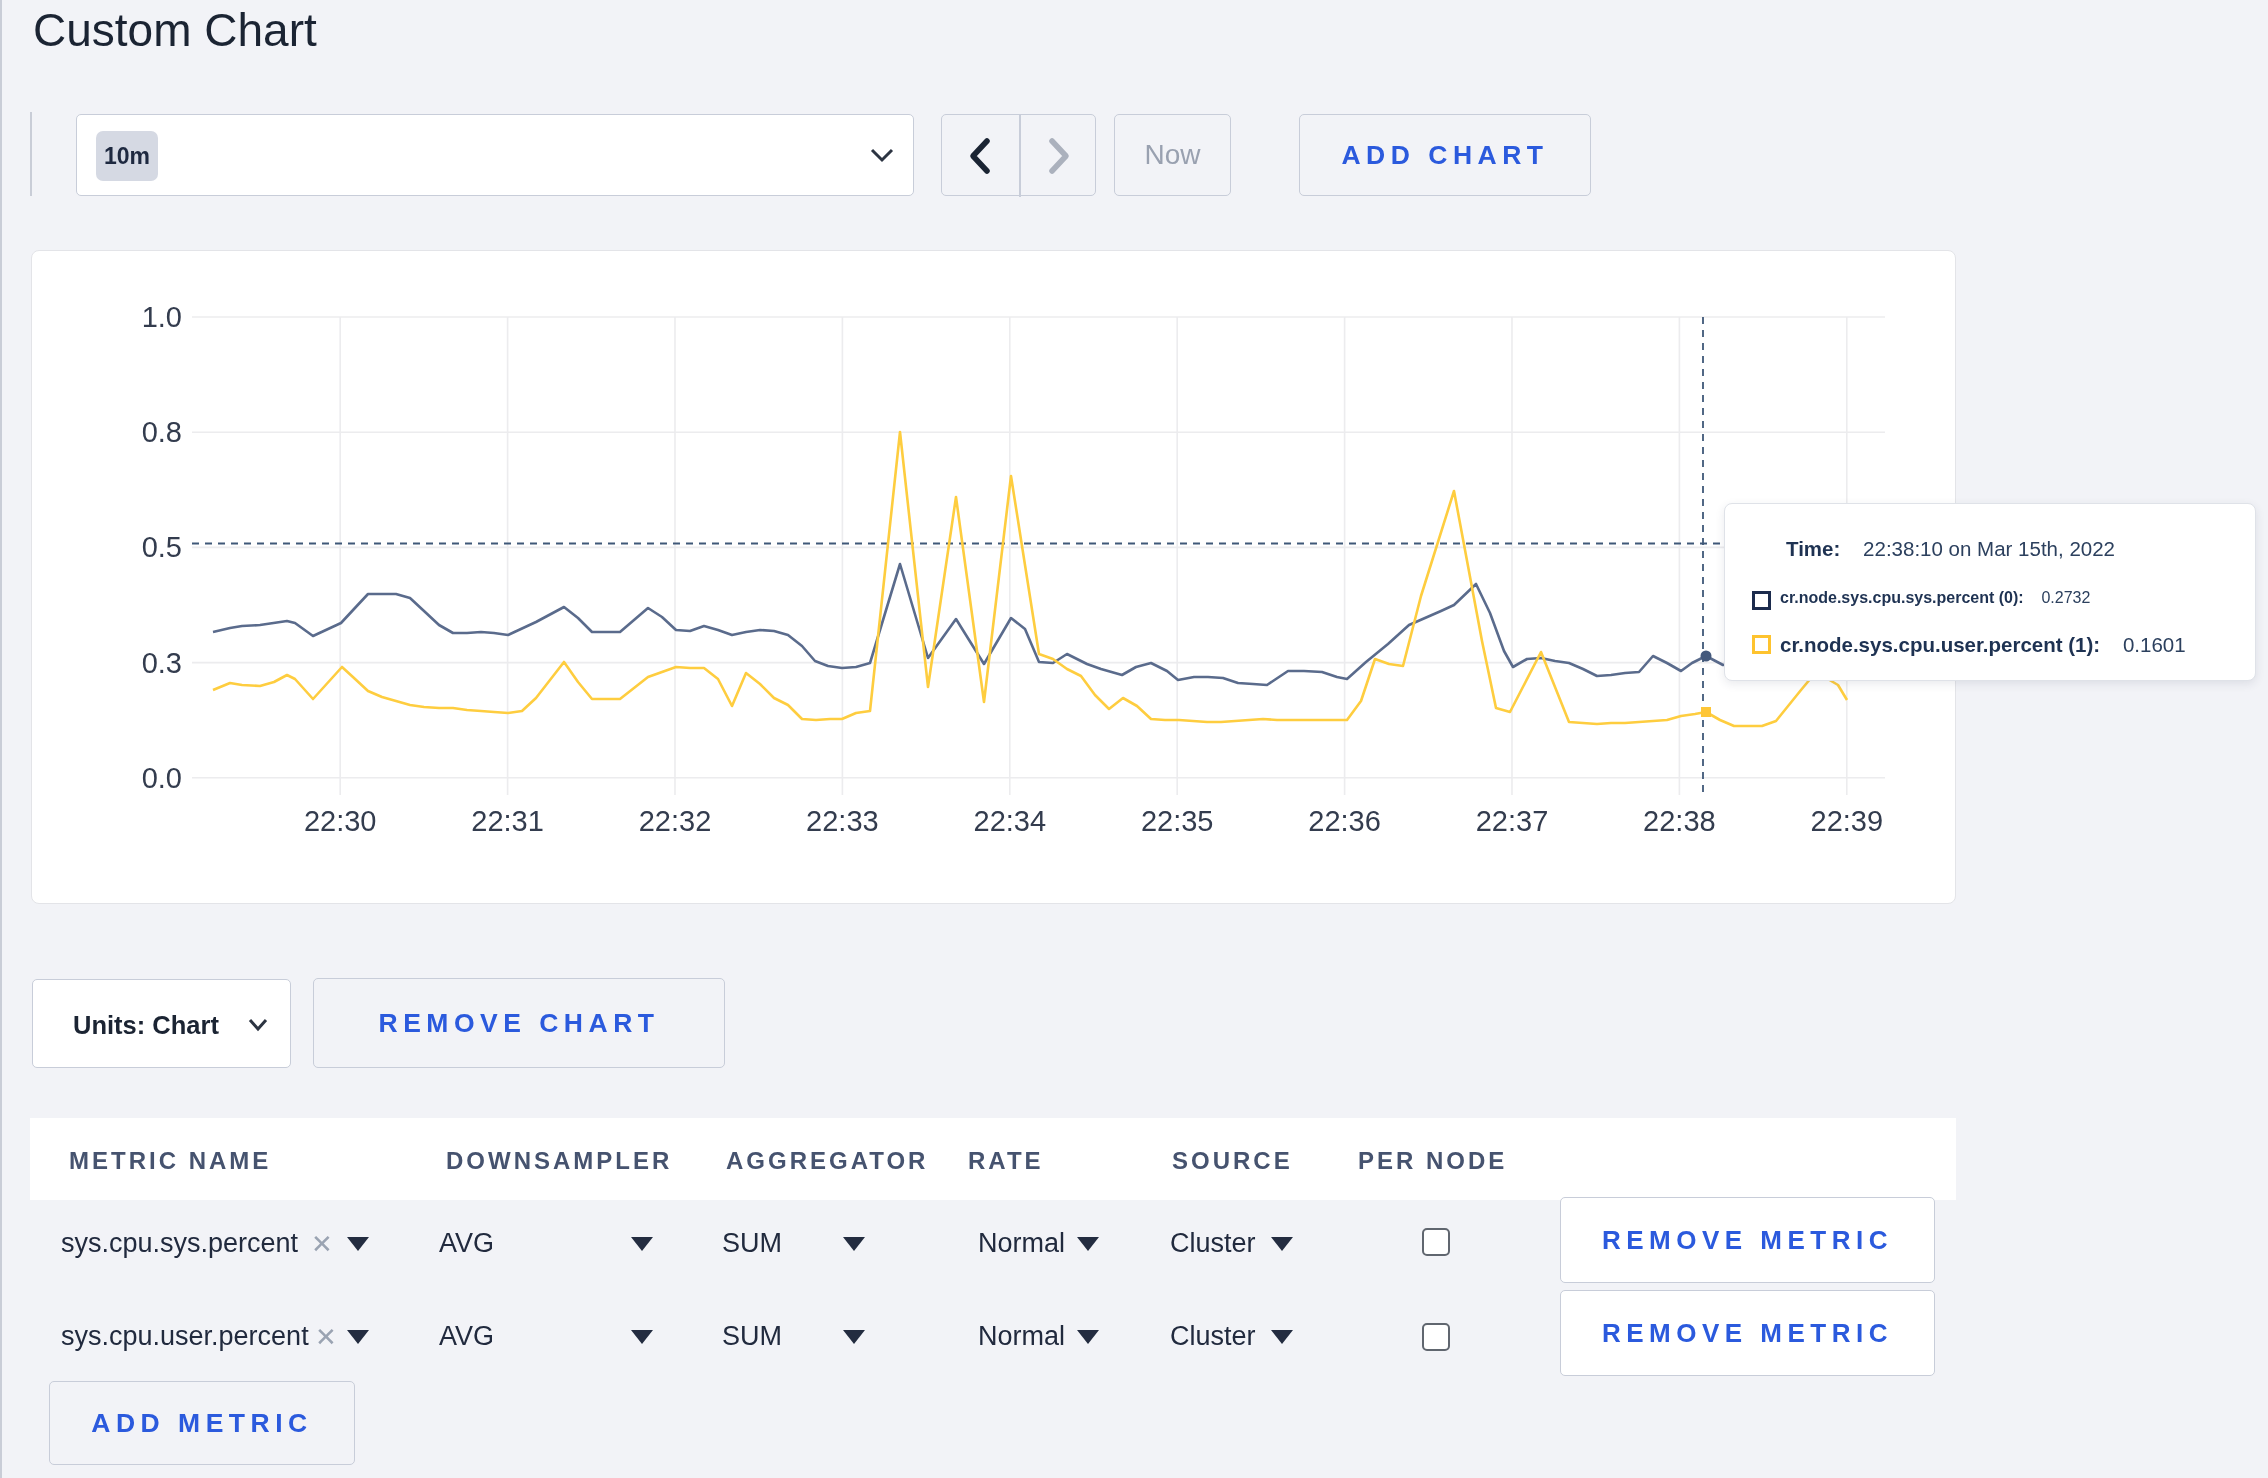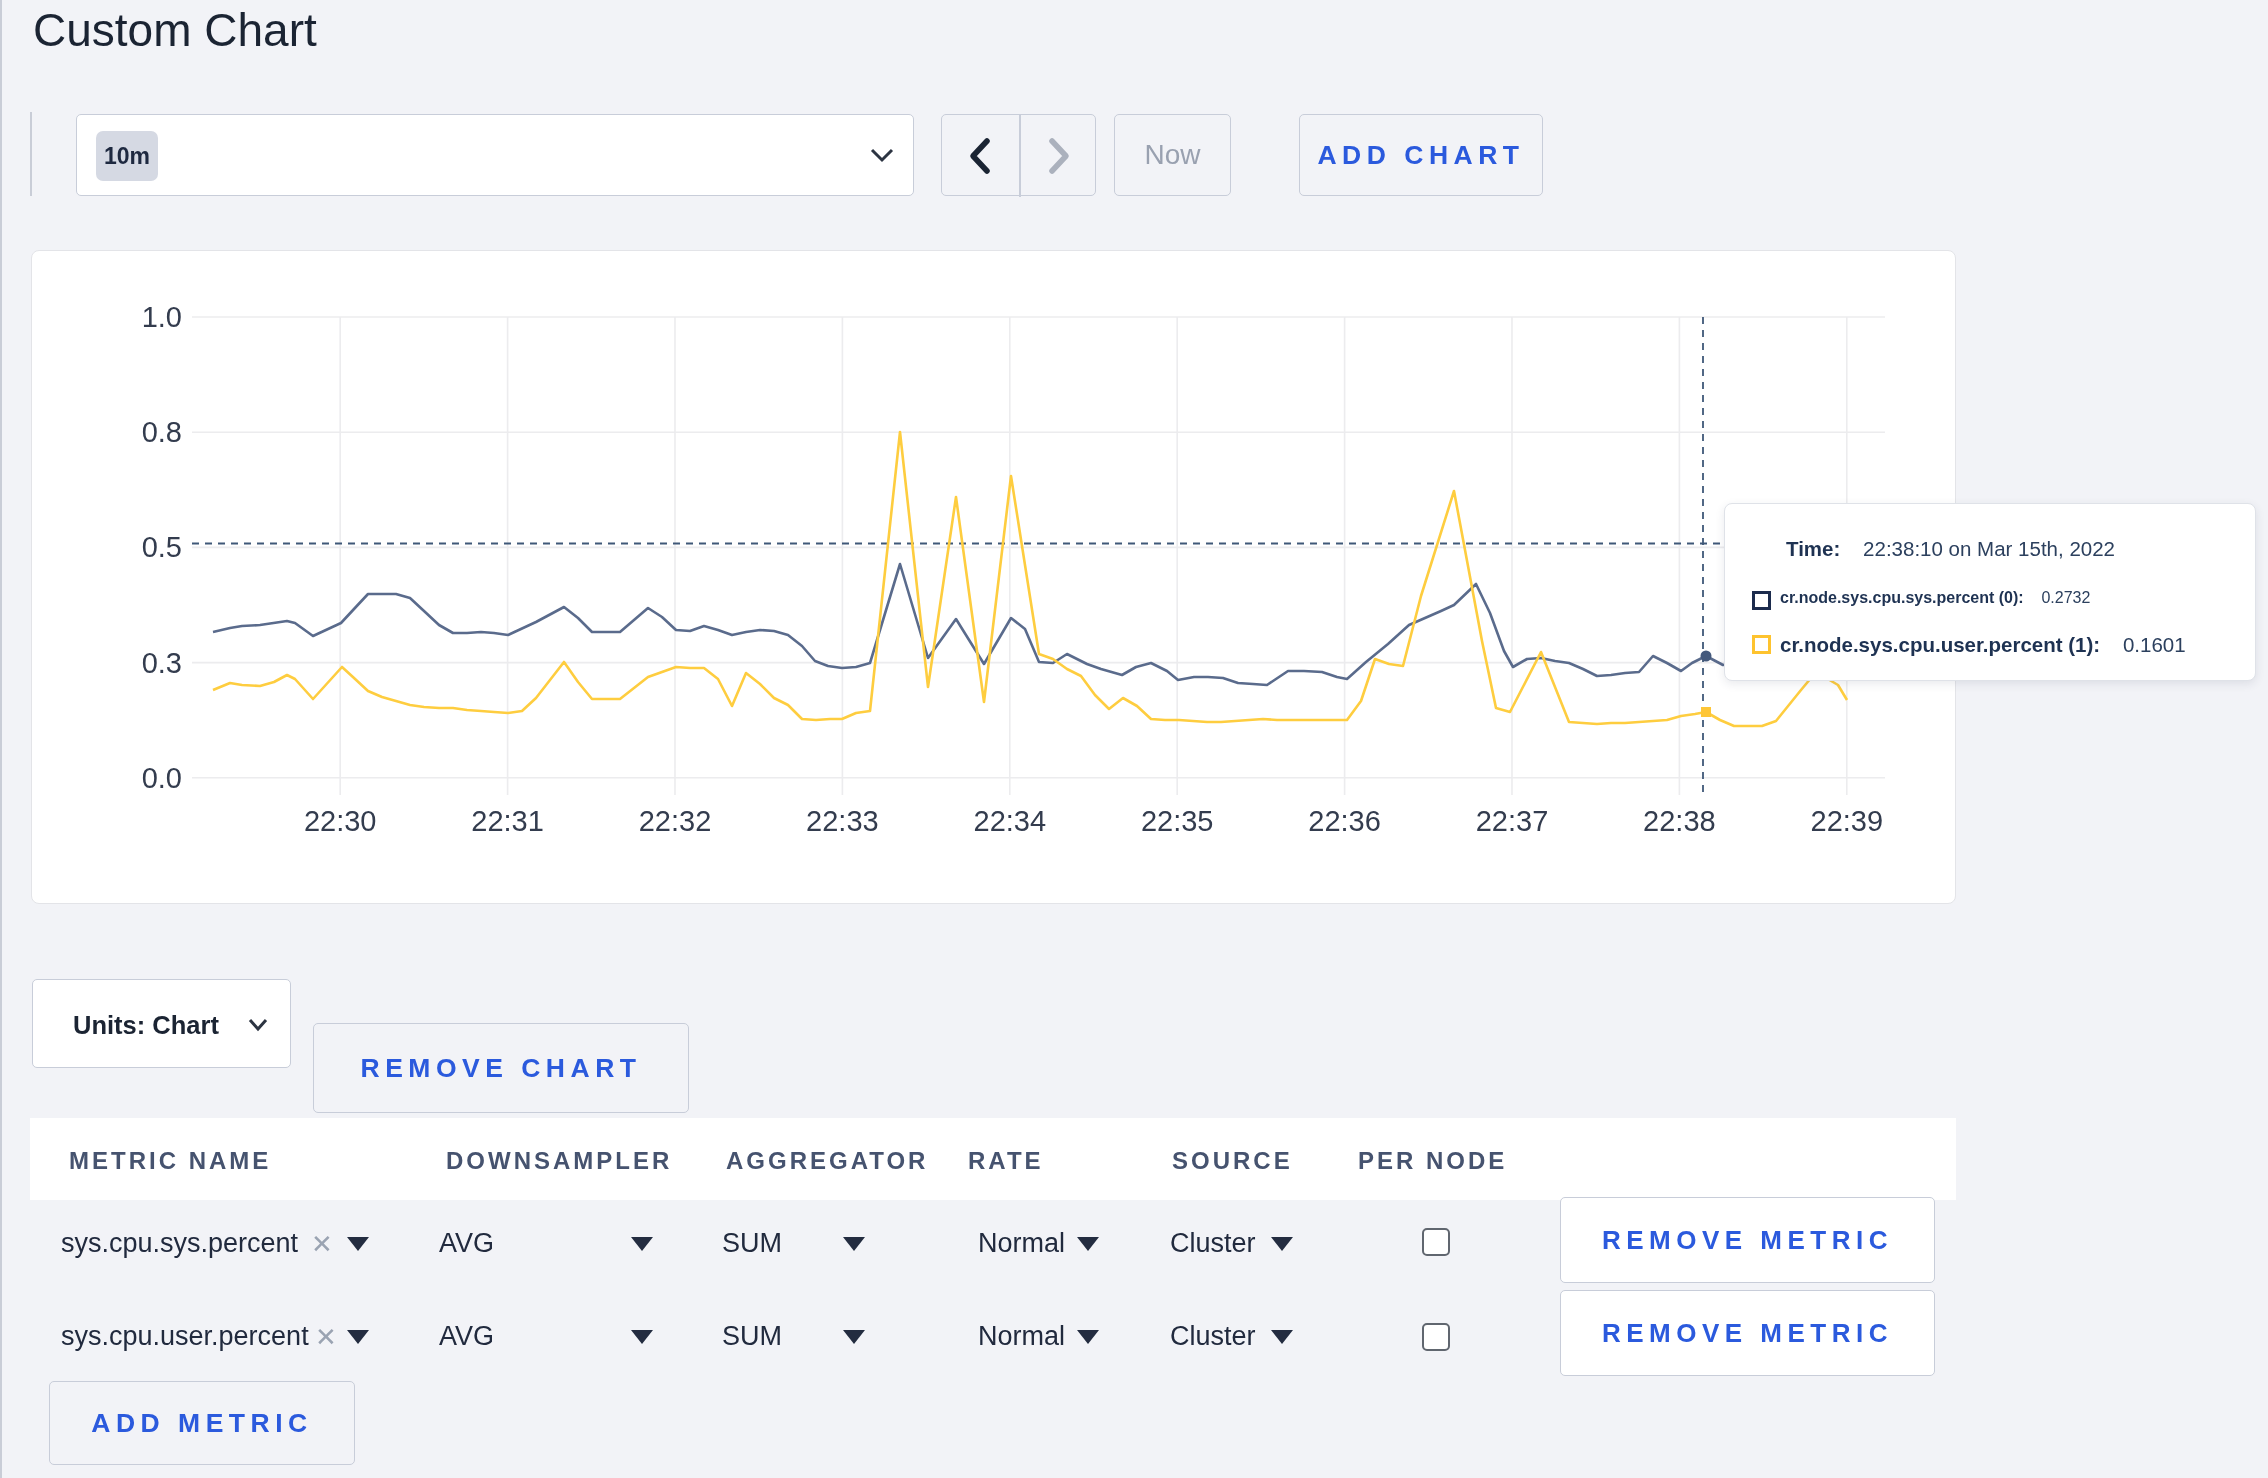--- a/index.html
+++ b/index.html
@@ -28,21 +28,21 @@
   <svg class="abs" style="left:24px;top:22px" width="30" height="38">
       <polyline points="21,4 7,19 21,34" fill="none" stroke="#1a2433" stroke-width="5.5" stroke-linecap="round" stroke-linejoin="round"></polyline>
     </svg>
   <svg class="abs" style="left:101px;top:22px" width="30" height="38">
       <polyline points="9,4 23,19 9,34" fill="none" stroke="#abb1bd" stroke-width="5.5" stroke-linecap="round" stroke-linejoin="round"></polyline>
     </svg>
 </div>
 <div class="btn" style="left:1114px;top:114px;width:117px;height:82px">
     <span style="font-size:28px;color:#99a1b0;font-weight:400">Now</span>
   </div>
-<div class="btn" style="left:1299px;top:114px;width:244px;height:82px">
+<div class="btn" style="left:1299px;top:114px;width:292px;height:82px">
     <span class="bluetext">ADD CHART</span>
   </div>
 
 <div class="abs" style="left:31px;top:250px;width:1925px;height:654px;background:#fff;border:1.5px solid #e3e4e8;border-radius:8px">
     <svg width="1923" height="652" viewBox="0 0 1923 652" style="position:absolute;left:0;top:0">
 <style>.ax{font-family:"Liberation Sans",sans-serif;font-size:29px;fill:#333c4e}</style>
 <line x1="160" y1="66.0" x2="1853" y2="66.0" stroke="#ececee" stroke-width="1.6"></line>
 <text x="150" y="76.0" text-anchor="end" class="ax">1.0</text>
 <line x1="160" y1="181.2" x2="1853" y2="181.2" stroke="#ececee" stroke-width="1.6"></line>
 <text x="150" y="191.2" text-anchor="end" class="ax">0.8</text>
@@ -88,21 +88,21 @@
   <div class="abs" style="left:27px;top:131px;width:19px;height:19px;border:3.5px solid #fec32e;box-sizing:border-box"></div>
   <div class="abs" style="left:55px;top:129px;font-size:20.5px;color:#1e3252"><b>cr.node.sys.cpu.user.percent (1):</b><span style="color:#2c405e">&nbsp;&nbsp;&nbsp; 0.1601</span></div>
 </div>
 
 <div class="btn white" style="left:32px;top:979px;width:259px;height:89px">
   <span class="abs" style="left:40px;top:31px;font-size:25.5px;font-weight:bold;color:#1b2433">Units: Chart</span>
   <svg class="abs" style="left:212px;top:37px" width="28" height="18">
       <polyline points="5,3 13,12 21,3" fill="none" stroke="#2c3442" stroke-width="3"></polyline>
     </svg>
 </div>
-<div class="btn" style="left:313px;top:1023px;width:376px;height:90px">
+<div class="btn" style="left:313px;top:978px;width:412px;height:90px">
     <span class="bluetext">REMOVE CHART</span>
   </div>
 
 <div class="abs" style="left:30px;top:1118px;width:1926px;height:82px;background:#fff">
   <span class="hdr" style="left:39px;top:29px">METRIC NAME</span>
   <span class="hdr" style="left:416px;top:29px">DOWNSAMPLER</span>
   <span class="hdr" style="left:696px;top:29px">AGGREGATOR</span>
   <span class="hdr" style="left:938px;top:29px">RATE</span>
   <span class="hdr" style="left:1142px;top:29px">SOURCE</span>
   <span class="hdr" style="left:1328px;top:29px">PER NODE</span>

